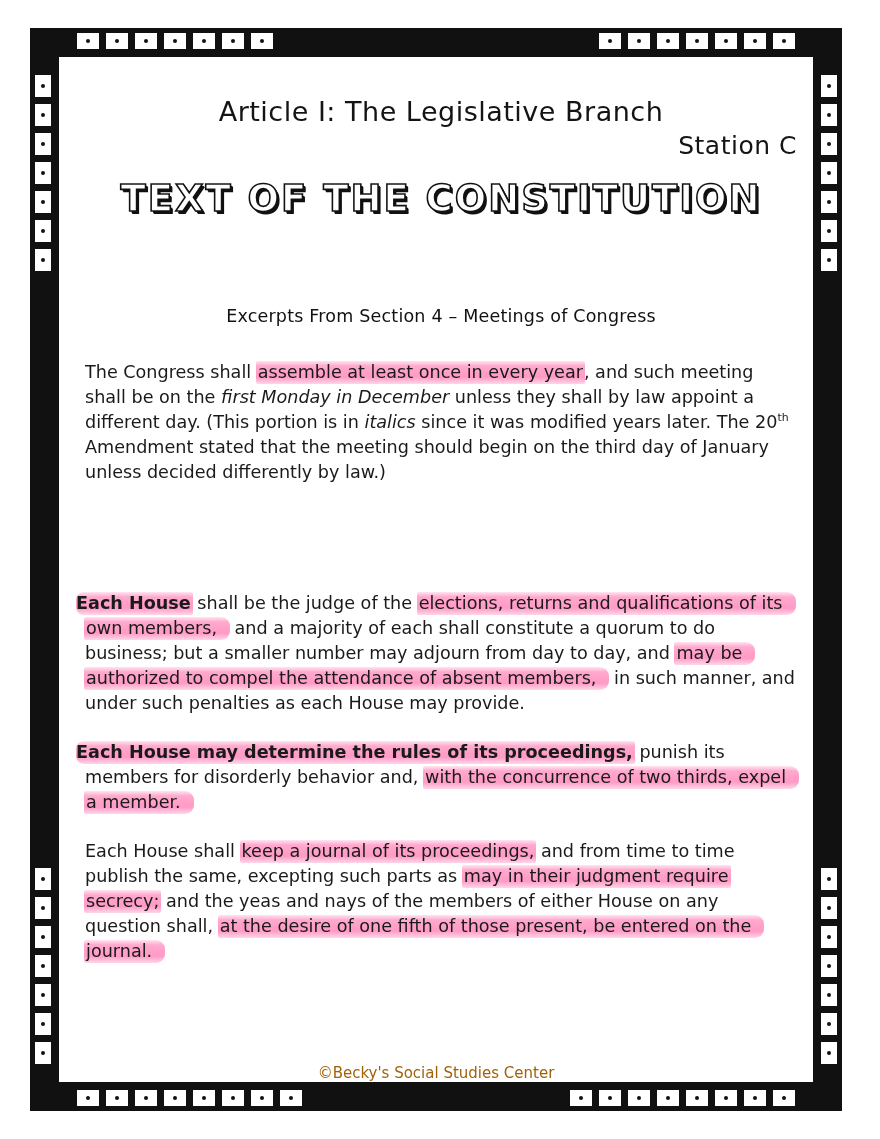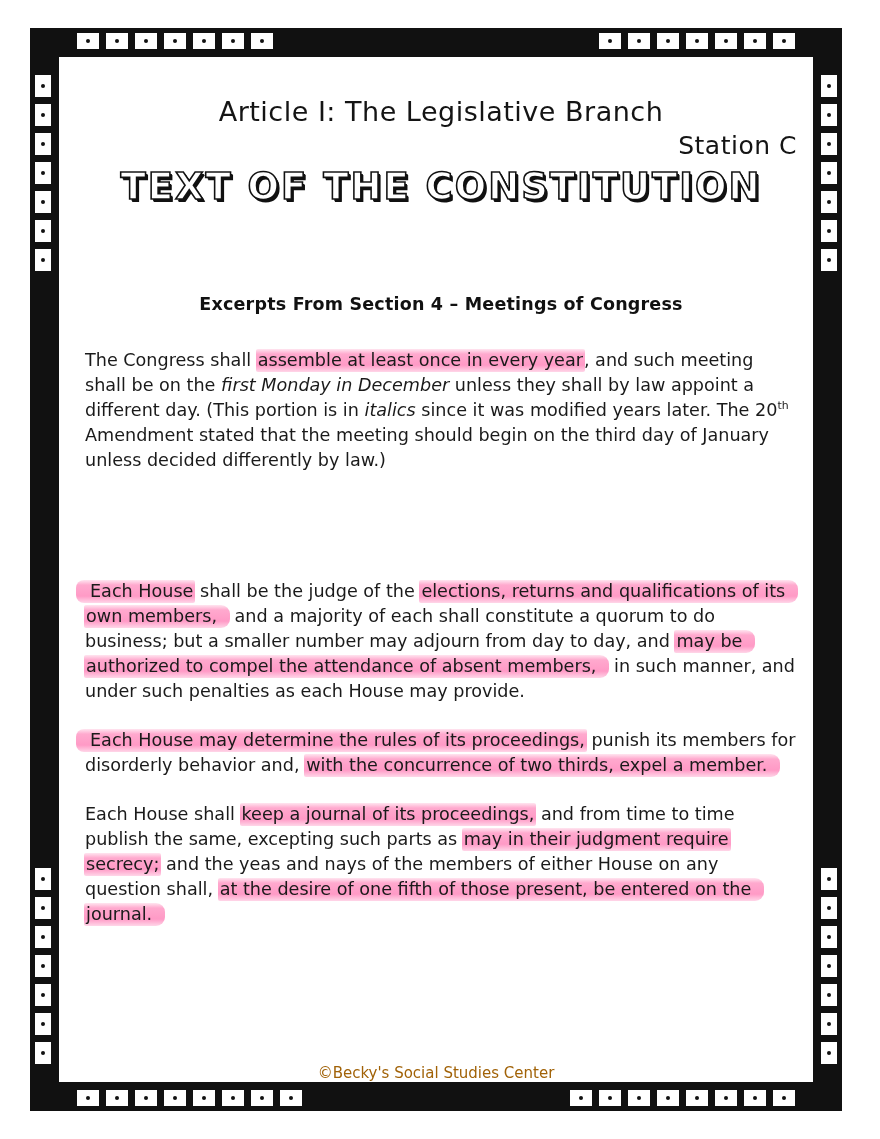--- a/index.html
+++ b/index.html
@@ -102,37 +102,37 @@
     font-family: "DejaVu Sans", sans-serif;
     font-size: 27px;
     font-weight: 400;
     letter-spacing: 0.5px;
     line-height: 1.28;
     color: #141414;
   }
   .title-line2 { font-size: 25px; text-align: right; }
 
   .title-main {
-    margin-top: 4px;
+    margin-top: 16px;
     font-family: "DejaVu Sans", sans-serif;
     font-size: 37px;
     font-weight: 700;
     letter-spacing: 2px;
     color: #ffffff;
     -webkit-text-stroke: 1.6px #111111;
     text-shadow:
        2px 2px 0 #111111,
        2.5px 2.5px 0 #111111;
     line-height: 1.15;
   }
 
   .section-head {
     text-align: center;
     font-size: 17.5px;
-    font-weight: 700;
+    font-weight: 400;
     color: #111111;
     letter-spacing: 0.2px;
   }
 
   .para {
     font-size: 17.6px;
     line-height: 1.42;
     color: #1a1a1a;
     text-align: left;
     margin: 0;
@@ -156,24 +156,25 @@
     padding: 1px 2px 2px 2px;
     margin: 0 -1px;
     border-radius: 2px;
   }
   .hl.tail {
     padding-right: 13px;
     border-top-right-radius: 9px;
     border-bottom-right-radius: 9px;
   }
   .hl.lead {
-    padding-left: 14px;
+    padding-left: 0;
     margin-left: -9px;
     border-top-left-radius: 8px;
     border-bottom-left-radius: 8px;
+    font-weight: bold;
   }
 
   em { font-style: italic; }
   sup { font-size: 0.62em; vertical-align: super; }
 
   .footer {
     position: absolute;
     left: 0;
     right: 0;
     bottom: 57px;

